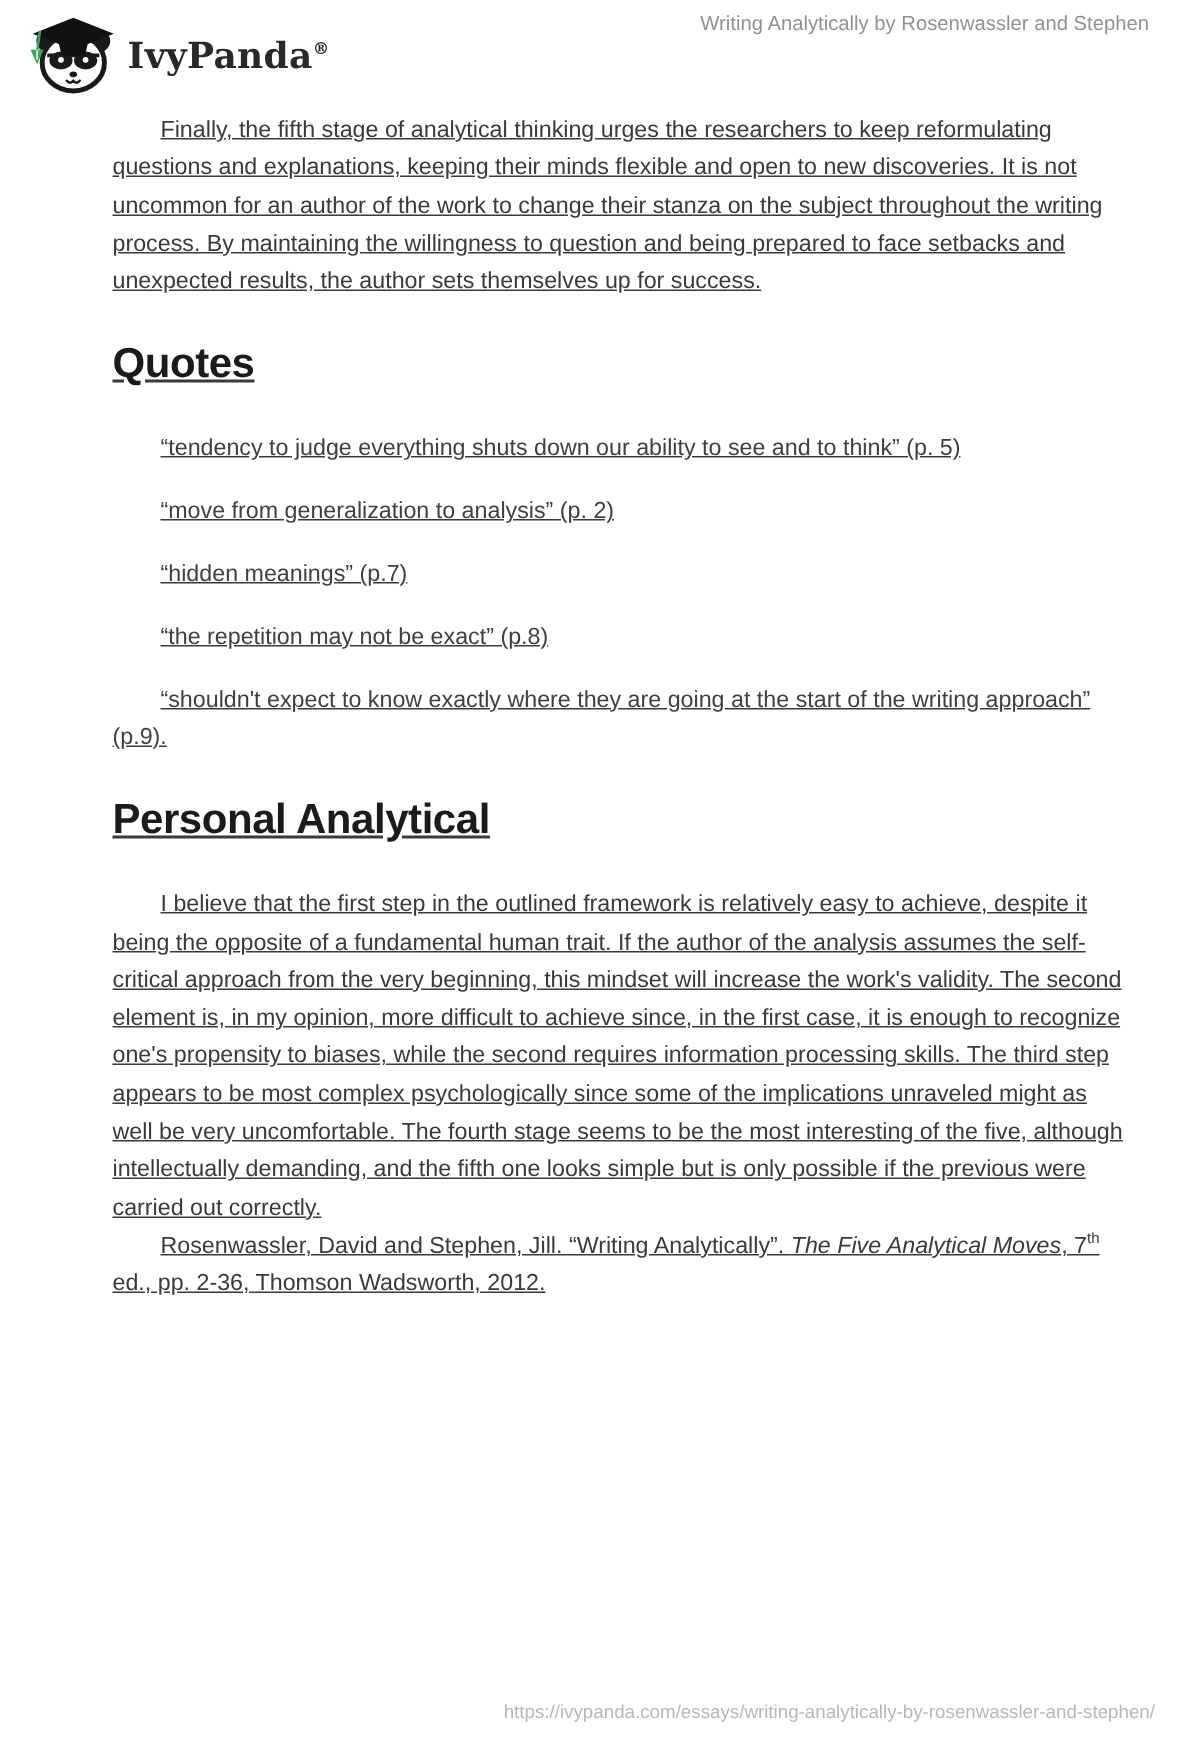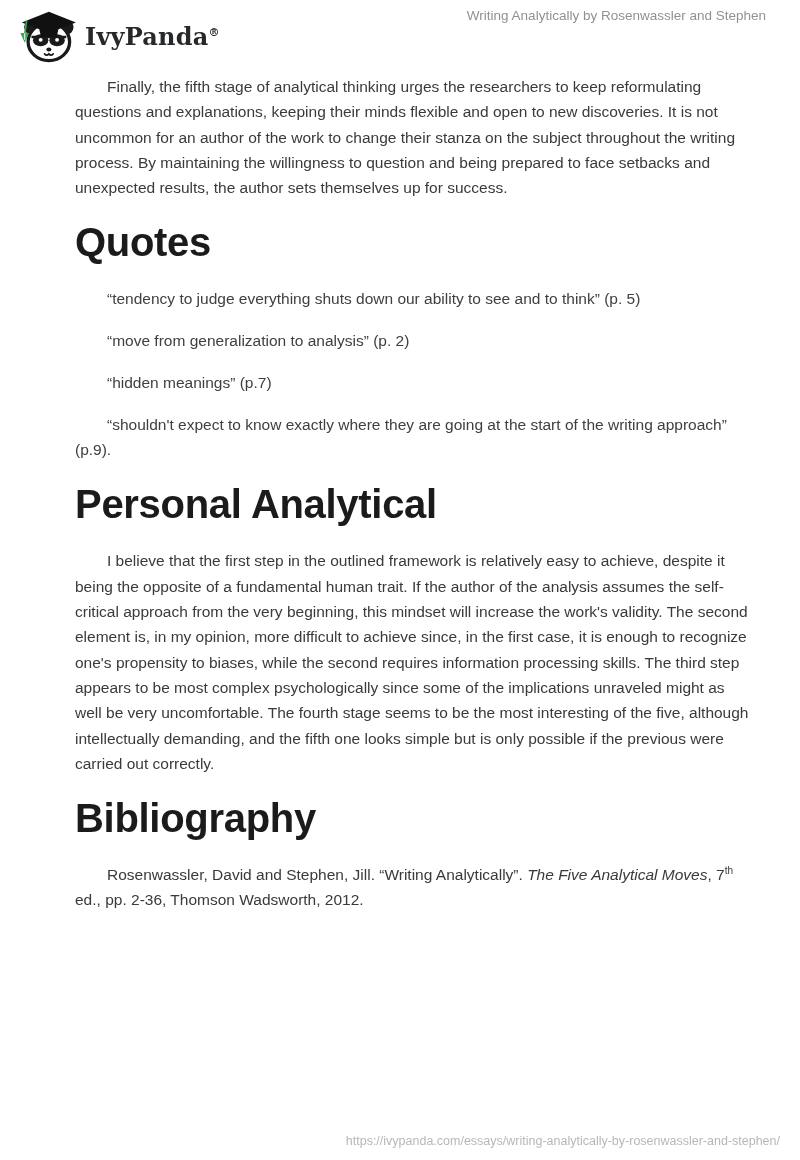--- a/index.html
+++ b/index.html
@@ -36,50 +36,51 @@
     font-weight: 700;
     vertical-align: super;
   }
   .doc-title {
     font-size: 13.5px;
     color: #8f9295;
   }
   .content {
     padding: 8px 48px 0 75px;
     color: #3a3a3a;
+    text-decoration: underline;
   }
   p.body-par {
     font-size: 15.5px;
     line-height: 25.3px;
     margin: 0;
     text-indent: 32px;
     color: #3a3a3a;
   }
   h2.section-heading {
     font-family: "Liberation Sans", sans-serif;
     font-weight: 700;
-    font-size: 40px;
+    font-size: 28px;
     color: #1b1b1b;
     letter-spacing: -0.3px;
     margin: 24px 0 26px 0;
     line-height: 36px;
   }
   p.quote {
     font-size: 15.5px;
     line-height: 25.3px;
     margin: 0 0 16.5px 0;
     text-indent: 32px;
     color: #404040;
   }
   p.quote:last-of-type { margin-bottom: 0; }
   .bib i { font-style: italic; }
   .bib sup { font-size: 10px; vertical-align: super; line-height: 0; }
   .footer-url {
     position: absolute;
-    right: 20px;
+    right: 30px;
     bottom: 12px;
     font-size: 12.5px;
     color: #b5b8ba;
   }
   .panda-svg { display: block; }
 </style>
 </head>
 <body>
 
 <div>
@@ -116,27 +117,27 @@
 
   <div class="content">
 
     <p class="body-par">Finally, the fifth stage of analytical thinking urges the researchers to keep reformulating questions and explanations, keeping their minds flexible and open to new discoveries. It is not uncommon for an author of the work to change their stanza on the subject throughout the writing process. By maintaining the willingness to question and being prepared to face setbacks and unexpected results, the author sets themselves up for success.</p>
 
     <h2 class="section-heading">Quotes</h2>
 
     <p class="quote">“tendency to judge everything shuts down our ability to see and to think” (p. 5)</p>
     <p class="quote">“move from generalization to analysis” (p. 2)</p>
     <p class="quote">“hidden meanings” (p.7)</p>
+    <p class="quote">“the repetition may not be exact” (p.8)</p>
     <p class="quote">“shouldn't expect to know exactly where they are going at the start of the writing approach” (p.9).</p>
 
     <h2 class="section-heading">Personal Analytical</h2>
 
     <p class="body-par">I believe that the first step in the outlined framework is relatively easy to achieve, despite it being the opposite of a fundamental human trait. If the author of the analysis assumes the self-critical approach from the very beginning, this mindset will increase the work's validity. The second element is, in my opinion, more difficult to achieve since, in the first case, it is enough to recognize one's propensity to biases, while the second requires information processing skills. The third step appears to be most complex psychologically since some of the implications unraveled might as well be very uncomfortable. The fourth stage seems to be the most interesting of the five, although intellectually demanding, and the fifth one looks simple but is only possible if the previous were carried out correctly.</p>
 
-    <h2 class="section-heading">Bibliography</h2>
 
     <p class="body-par bib"><span>Rosenwassler, David and Stephen, Jill. “Writing Analytically”. </span><i>The Five Analytical Moves</i><span>, 7</span><sup>th</sup><span> ed., pp. 2-36, Thomson Wadsworth, 2012.</span></p>
 
   </div>
 
   <div class="footer-url">https://ivypanda.com/essays/writing-analytically-by-rosenwassler-and-stephen/</div>
 
 </div>
 
 </body></html>

